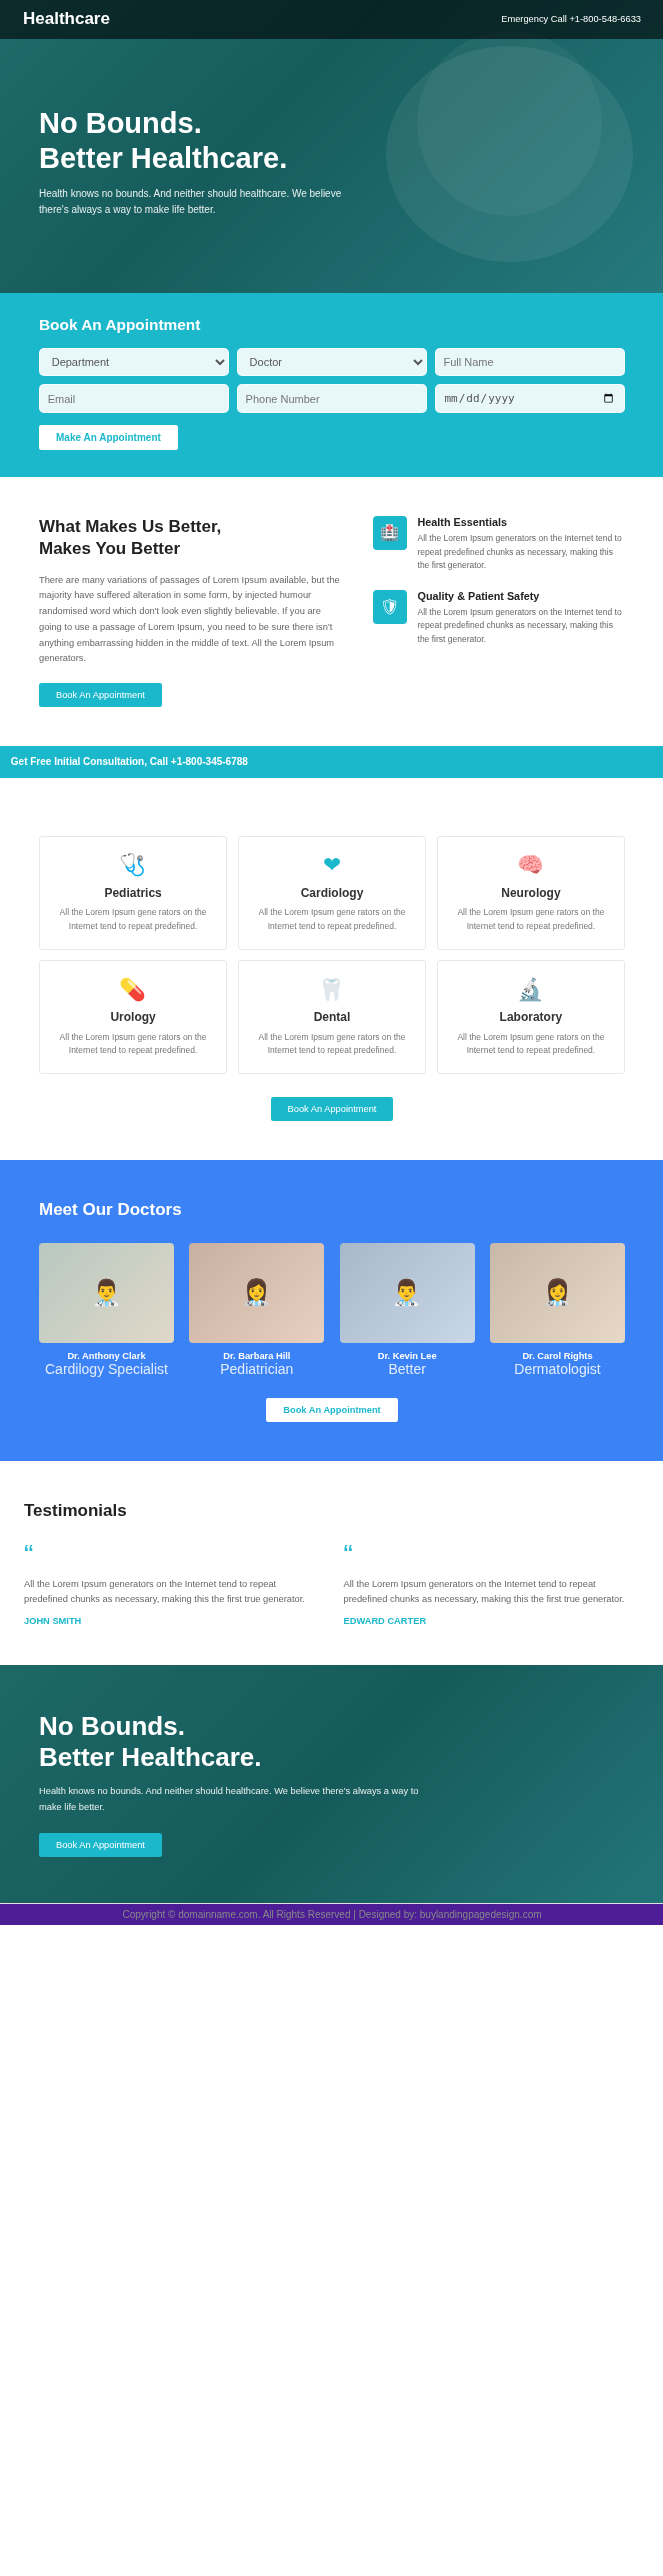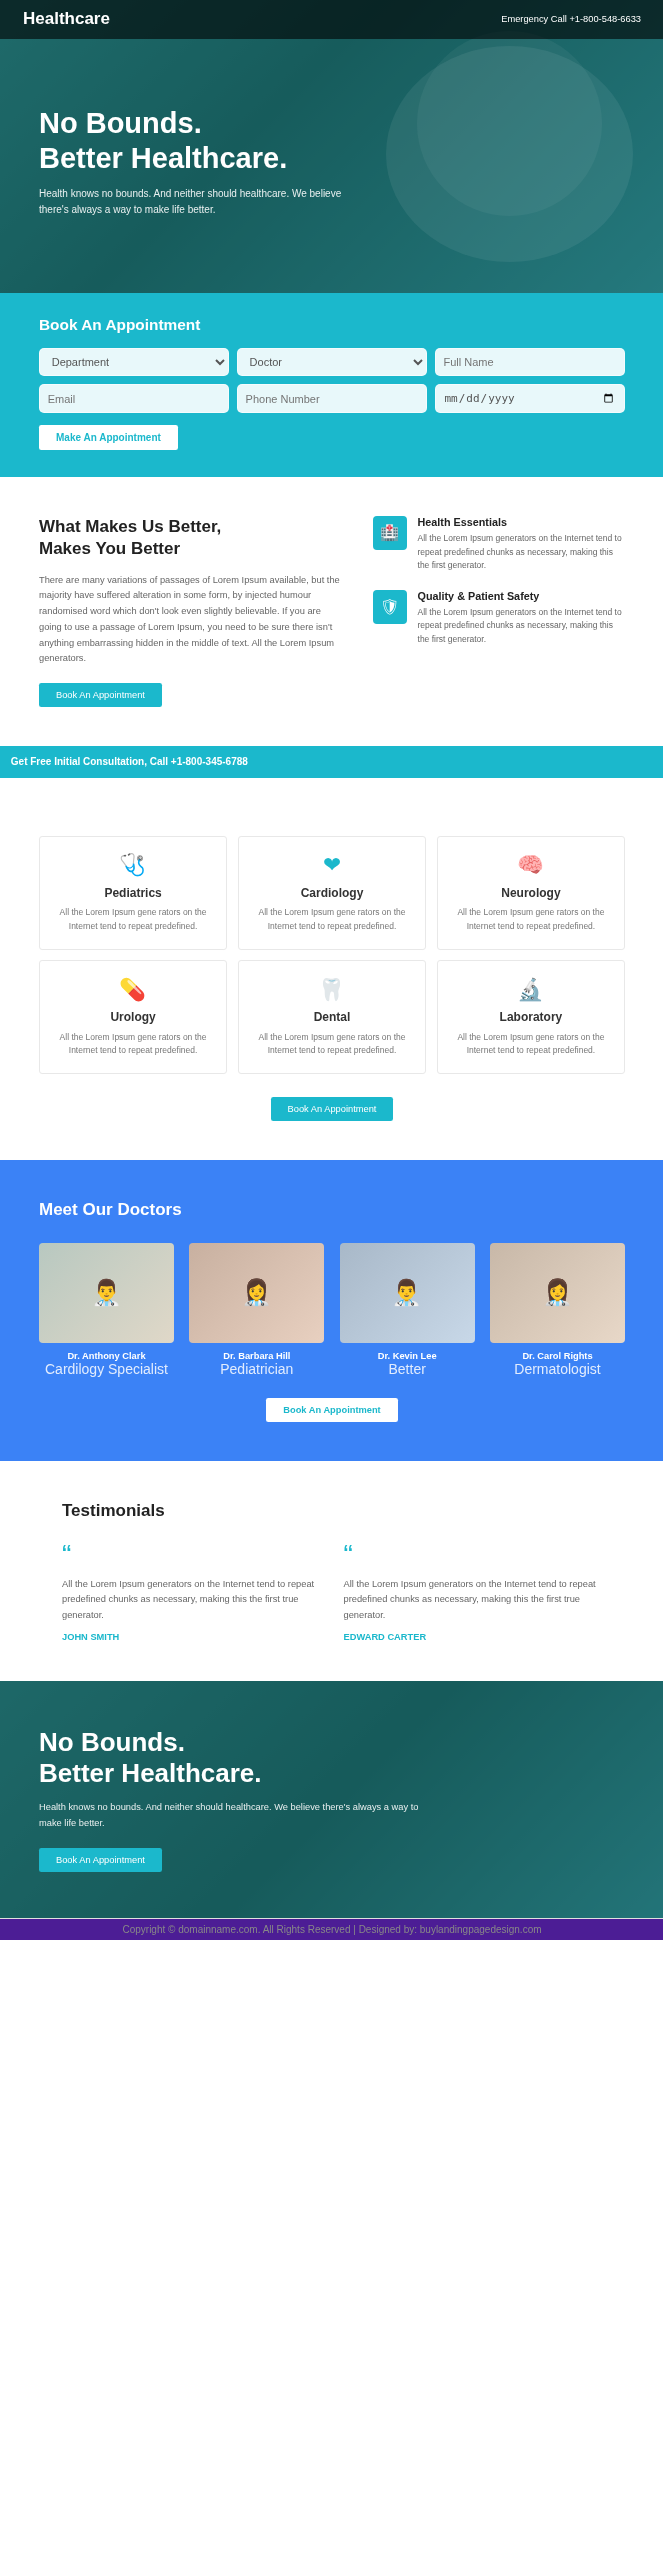--- a/index.html
+++ b/index.html
@@ -199,21 +199,21 @@
       border: none;
       padding: 7px 17px;
       font-size: 9.3px;
       border-radius: 2.3px;
       cursor: pointer;
       font-weight: bold;
     }
 
     
     .testimonials-section {
-      padding: 39px 62px;
+      padding: 39px 24px;
     }
     .testimonials-grid {
       display: flex;
       gap: 23px;
       margin-top: 18.5px;
     }
     .testimonial-card { flex: 1; }
     .testimonial-quote {
       font-size: 28px;
       color: #1bb8cc;

